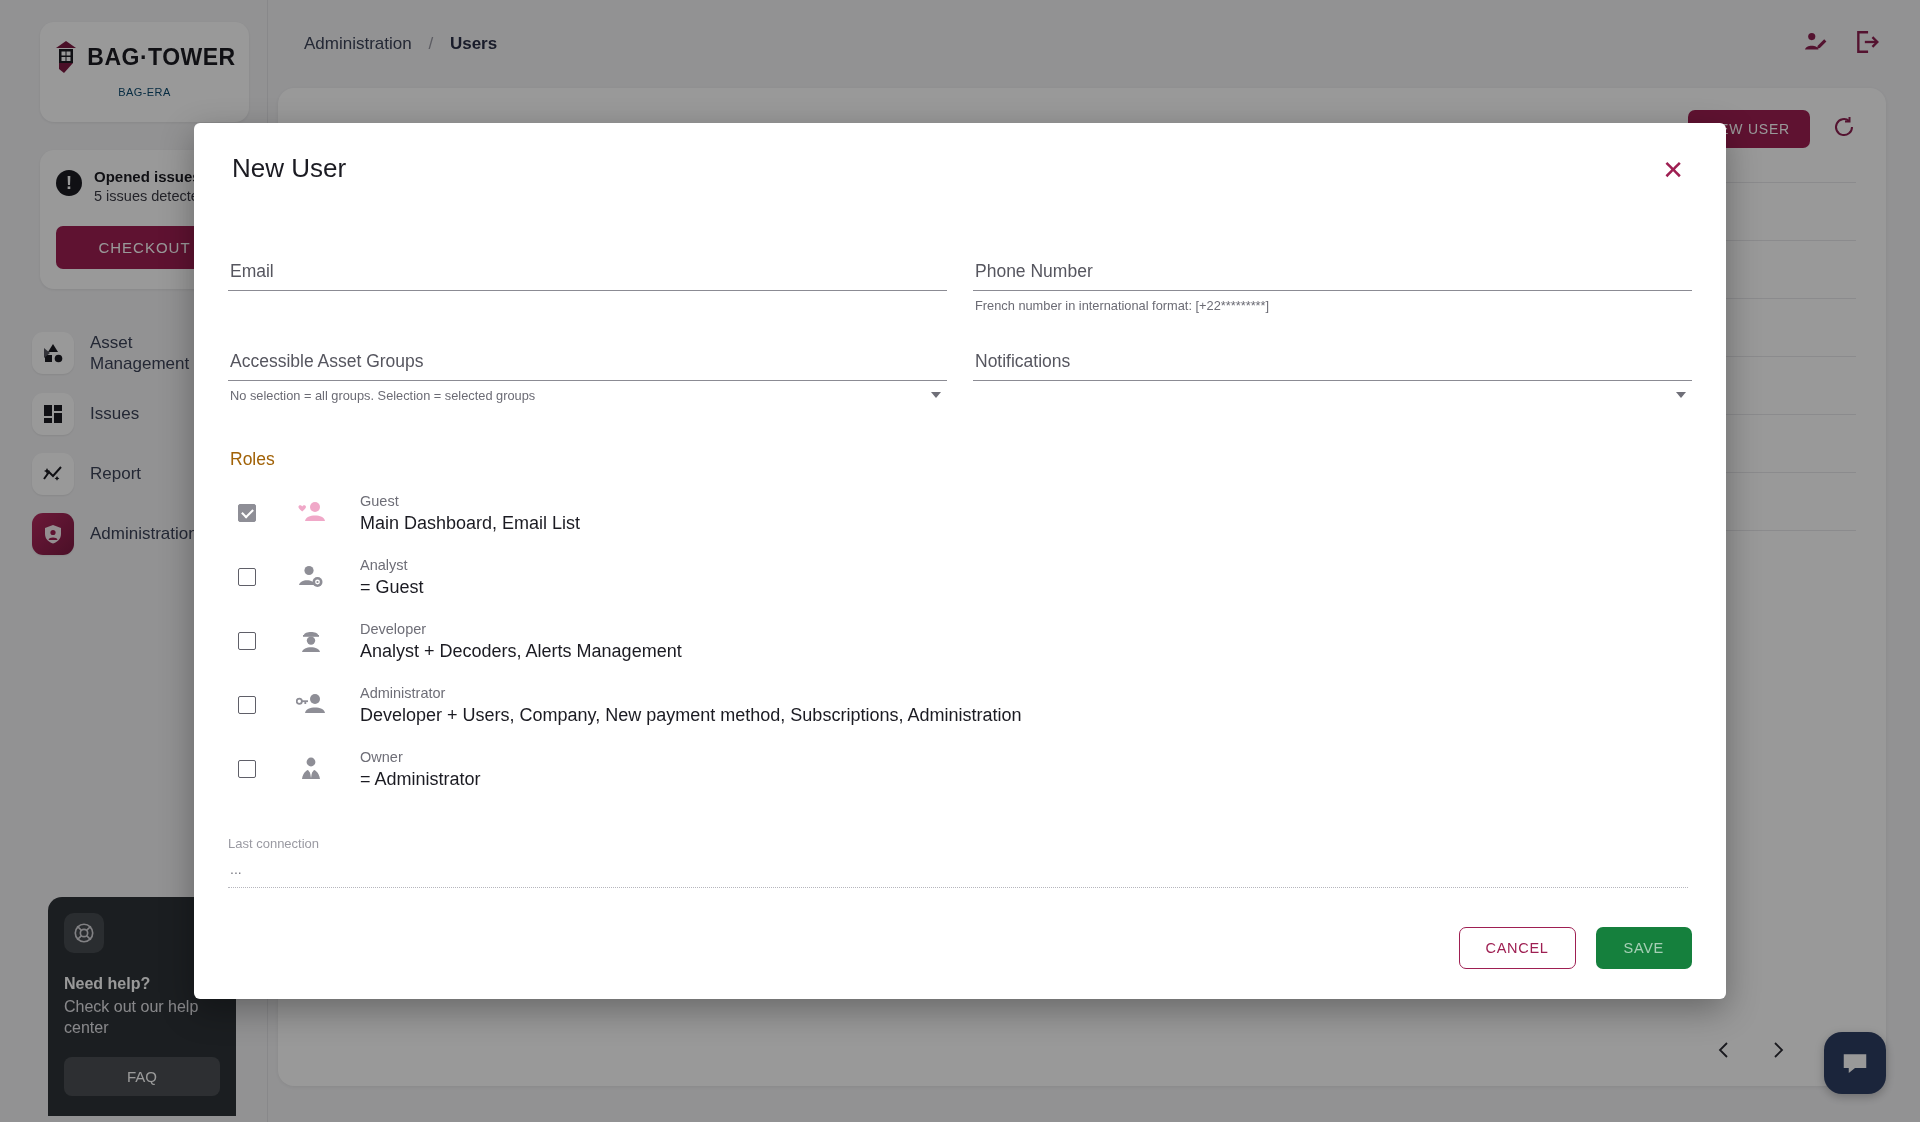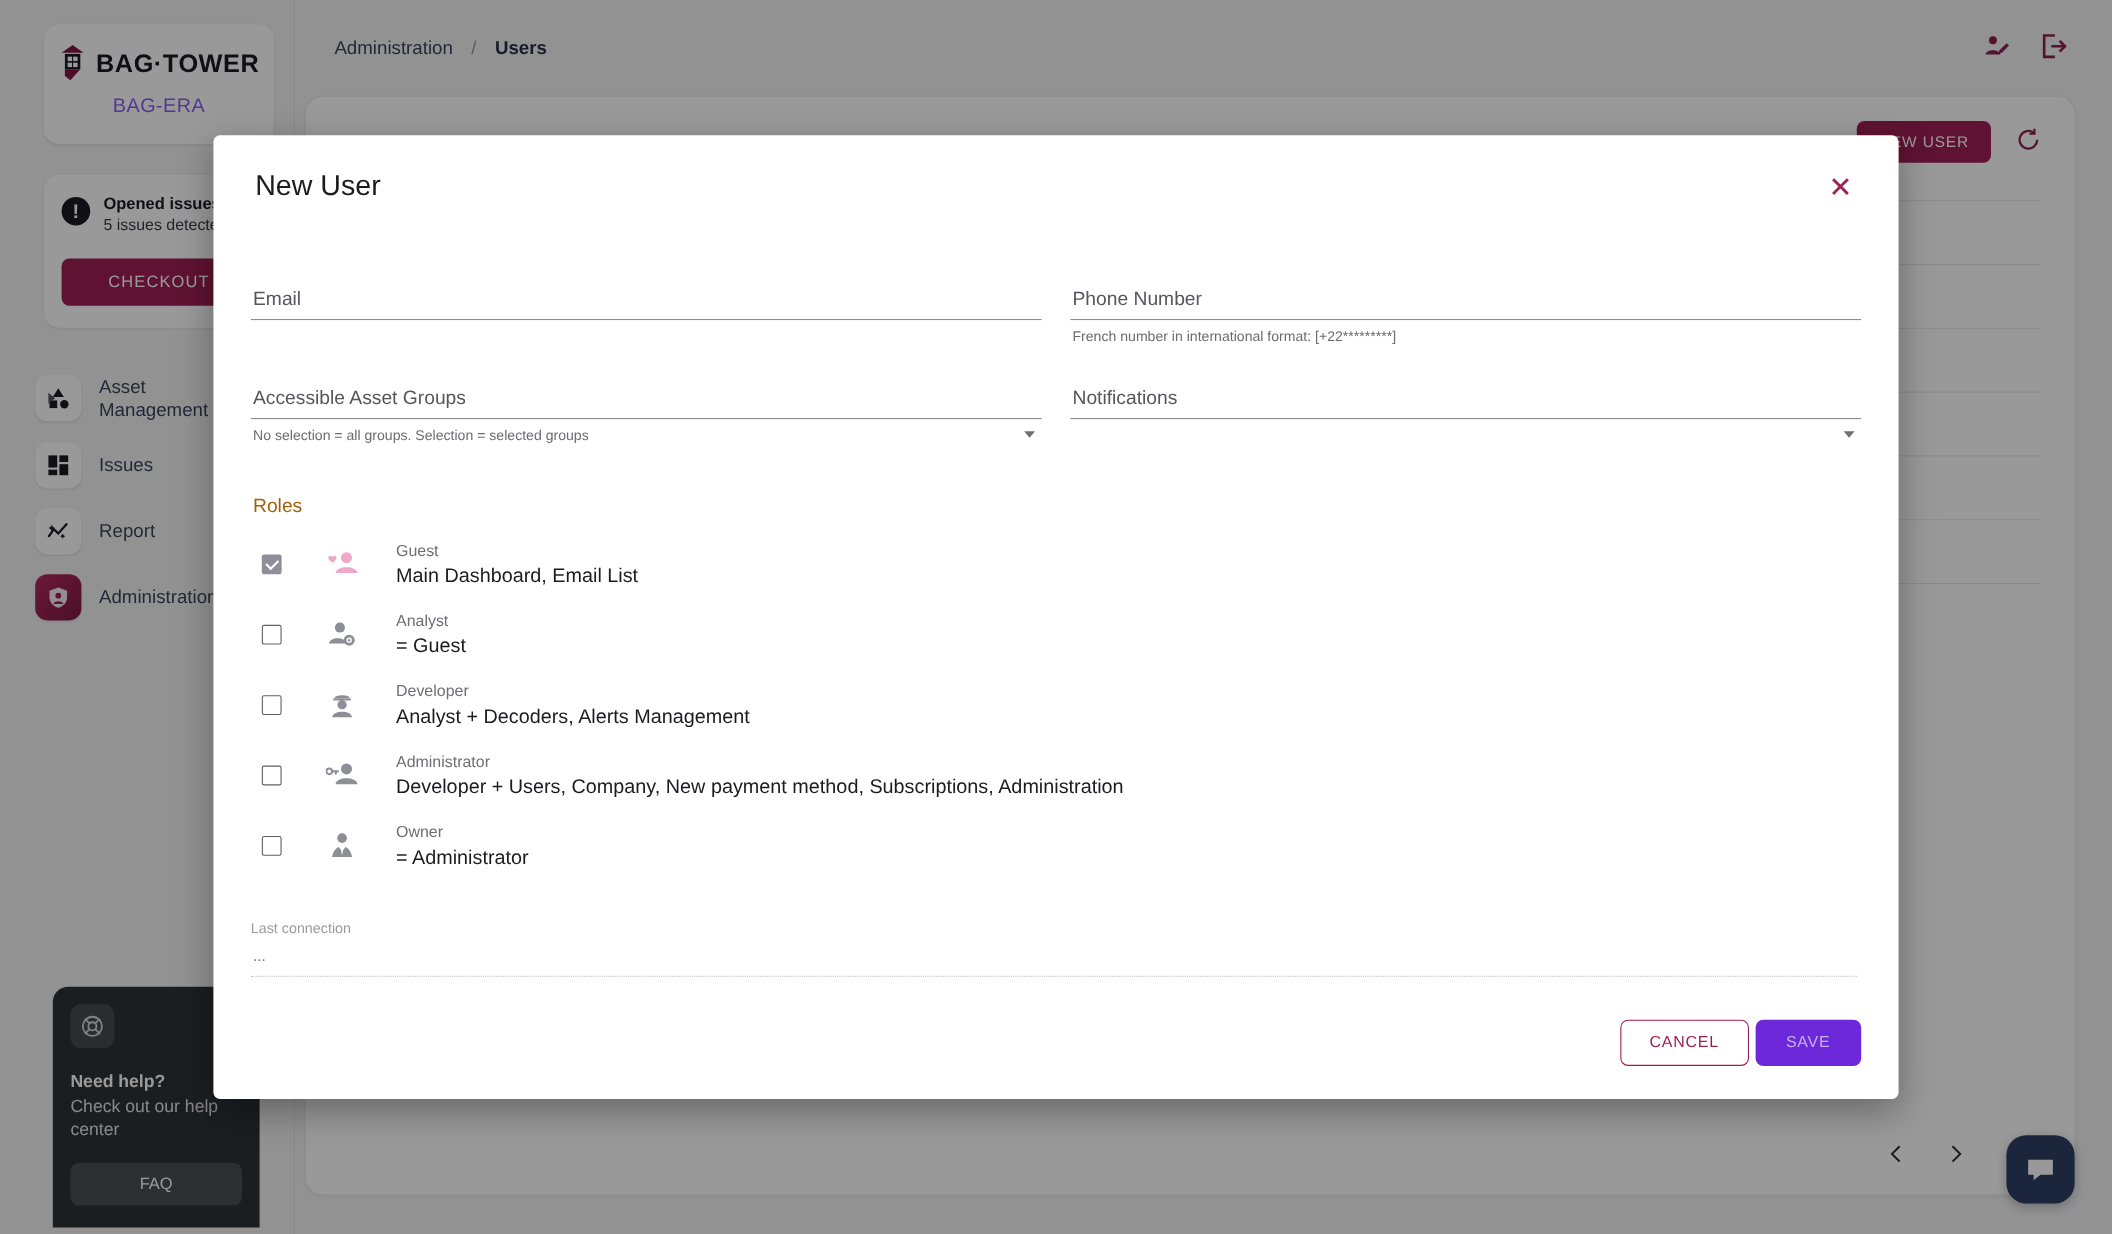--- a/index.html
+++ b/index.html
@@ -37,21 +37,21 @@
     text-align: center;
     box-shadow: 0 1px 3px rgba(0,0,0,.08);
   }
   .logo-row { display:flex; align-items:center; justify-content:center; gap: 8px; }
   .logo-mark { width: 26px; height: 34px; display:block; }
   .logo-text {
     font-size: 23px; font-weight: 700; letter-spacing: .5px;
     color: #1b1b22; font-family: "Liberation Sans", sans-serif;
   }
   .brand-sub {
-    margin-top: 12px; font-size: 18px; color: #8b5cf6; letter-spacing: .4px;
+    margin-top: 12px; font-size: 11px; color: #0c4a6e; letter-spacing: .4px;
   }
 
   .issue-card {
     margin: 28px 18px 0 40px;
     background: #ffffff;
     border-radius: 14px;
     padding: 18px 16px 20px;
     box-shadow: 0 1px 3px rgba(0,0,0,.08);
   }
   .issue-row { display: flex; gap: 12px; align-items: flex-start; }
@@ -222,30 +222,30 @@
   }
   .role-ico { width: 46px; flex: 0 0 46px; margin-left: 32px; display:flex; justify-content:center; }
   .role-text { margin-left: 26px; }
   .role-name { font-size: 14.5px; color: #6e6e77; }
   .role-desc { font-size: 18px; color: #1b1b22; margin-top: 3px; }
 
   .last-conn { margin-top: 46px; max-width: 1460px; }
 
   .modal-foot {
     display: flex; align-items: center; justify-content: flex-end;
-    gap: 6px; padding: 0 0 30px 0;
+    gap: 20px; padding: 0 0 30px 0;
   }
   .btn-cancel {
     background: #fff; color: #9e1f52;
     border: 1px solid #9e1f52; border-radius: 7px;
     padding: 12px 26px; font-size: 14.5px; letter-spacing: .7px;
     font-family: "Liberation Sans", sans-serif; cursor: pointer;
   }
   .btn-save {
-    background: #6d28d9; color: rgba(255,255,255,.62);
+    background: #15803d; color: rgba(255,255,255,.62);
     border: none; border-radius: 7px;
     padding: 13px 28px; font-size: 14.5px; letter-spacing: .7px;
     font-family: "Liberation Sans", sans-serif; cursor: pointer;
   }
 </style>
 </head>
 <body>
 
 <div id="app-root">
 

